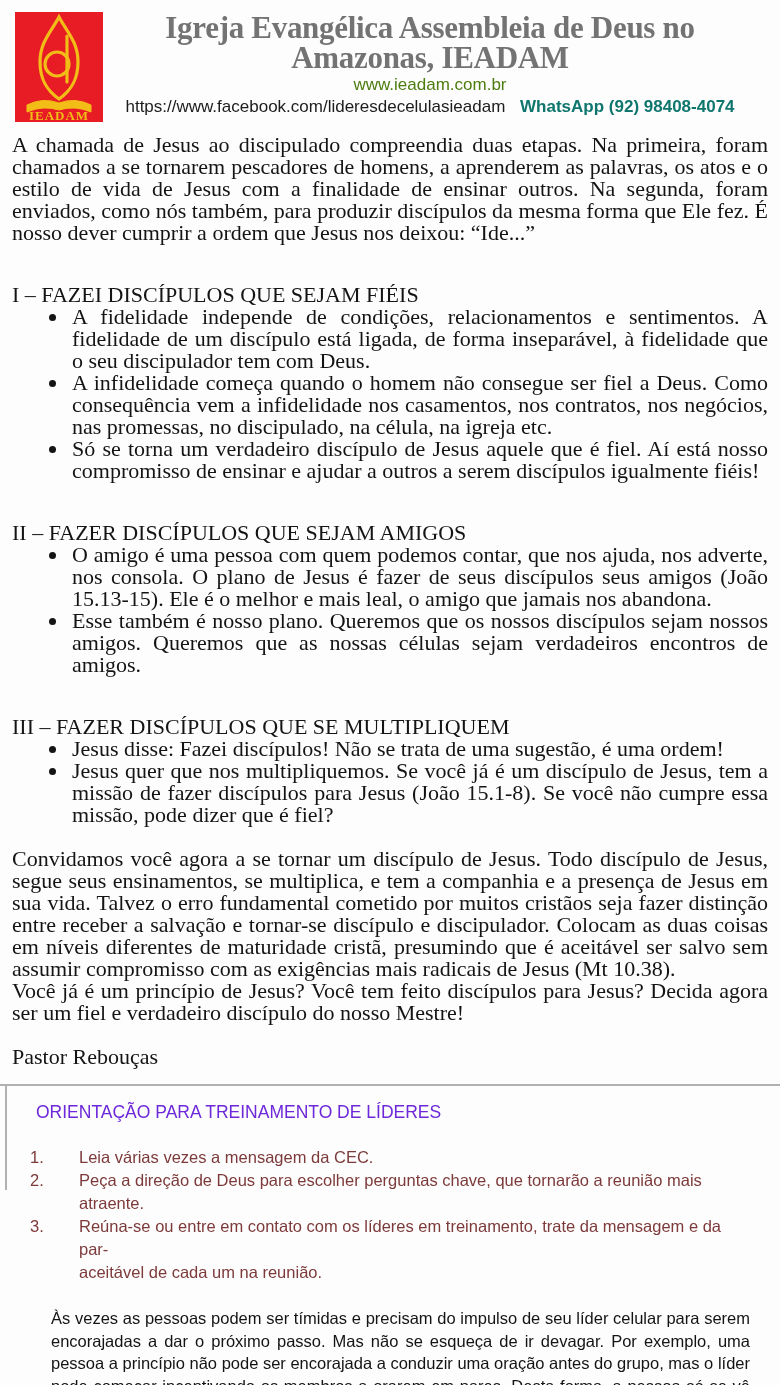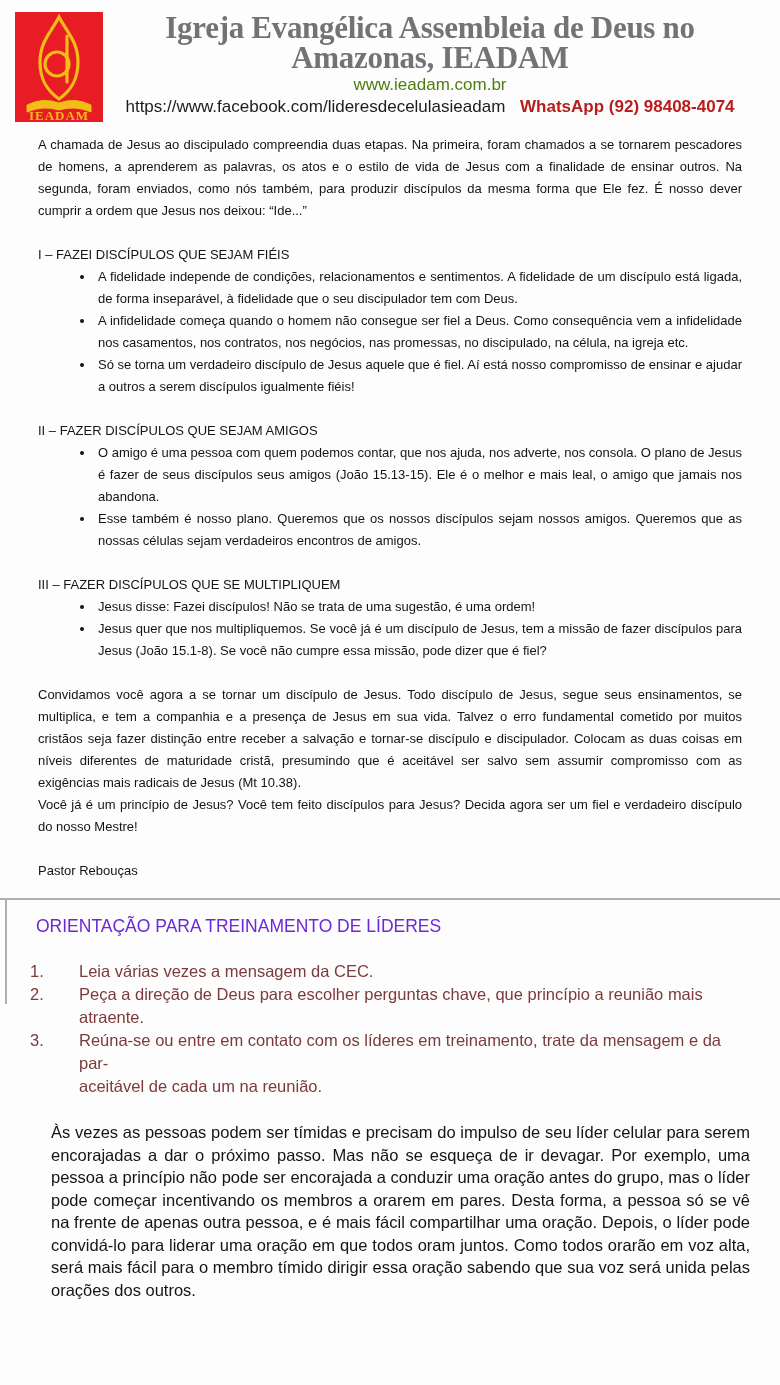--- a/index.html
+++ b/index.html
@@ -13,27 +13,27 @@
   
   .header{position:relative;padding-top:13px;}
   .logo{position:absolute;left:15px;top:12px;width:88px;height:110px;display:block;}
   .header-text{margin-left:106px;width:648px;text-align:center;}
   .org-name{
     font-family:"Liberation Serif","DejaVu Serif",serif;font-weight:700;
     font-size:31px;line-height:30px;letter-spacing:-0.3px;color:#737373;
   }
   .website{font-size:17px;line-height:22px;margin-top:1px;color:#4d7c0f;}
   .fb-line{font-size:17px;line-height:22px;color:#1c1c1c;white-space:nowrap;}
-  .whatsapp{color:#b91c1c;font-weight:700;margin-left:10px;}
+  .whatsapp{color:#0f766e;font-weight:700;margin-left:10px;}
   .title-block{text-align:center;margin-top:14px;font-size:20px;line-height:23px;color:#141414;}
 
   
-  .main{padding:0 38px;font-size:13px;line-height:22px;text-align:justify;color:#141414;}
+  .main{padding:0 12px;font-size:22px;line-height:22px;text-align:justify;color:#141414;font-family:Liberation Serif, serif;}
   .intro{margin:16px 0 0 0;}
-  .msg-section{margin-top:22px;}
+  .msg-section{margin-top:40px;}
   .sec-heading{text-align:left;}
   .msg-section ul{margin:0;padding-left:57px;list-style:disc;}
   .msg-section li{padding-left:3px;}
   .closing-1{margin:22px 0 0 0;}
   .closing-2{margin:0;}
   .signature{margin:22px 0 0 0;text-align:left;}
 
   
   .training{
     position:relative;margin-top:16px;border-top:2px solid #b3b0b0;
@@ -121,21 +121,21 @@
 
     <div class="t-title">ORIENTAÇÃO PARA TREINAMENTO DE LÍDERES</div>
 
     <div class="t-list">
       <div class="t-item">
         <span class="t-num">1.</span>
         <span class="t-text">Leia várias vezes a mensagem da CEC.</span>
       </div>
       <div class="t-item">
         <span class="t-num">2.</span>
-        <span class="t-text">Peça a direção de Deus para escolher perguntas chave, que princípio a reunião mais atraente.</span>
+        <span class="t-text">Peça a direção de Deus para escolher perguntas chave, que tornarão a reunião mais atraente.</span>
       </div>
       <div class="t-item">
         <span class="t-num">3.</span>
         <span class="t-text">Reúna-se ou entre em contato com os líderes em treinamento, trate da mensagem e da par-
 aceitável de cada um na reunião.</span>
       </div>
     </div>
 
     <p class="t-para">Às vezes as pessoas podem ser tímidas e precisam do impulso de seu líder celular para serem encorajadas a dar o próximo passo. Mas não se esqueça de ir devagar. Por exemplo, uma pessoa a princípio não pode ser encorajada a conduzir uma oração antes do grupo, mas o líder pode começar incentivando os membros a orarem em pares. Desta forma, a pessoa só se vê na frente de apenas outra pessoa, e é mais fácil compartilhar uma oração. Depois, o líder pode convidá-lo para liderar uma oração em que todos oram juntos. Como todos orarão em voz alta, será mais fácil para o membro tímido dirigir essa oração sabendo que sua voz será unida pelas orações dos outros.</p>
   </div>

